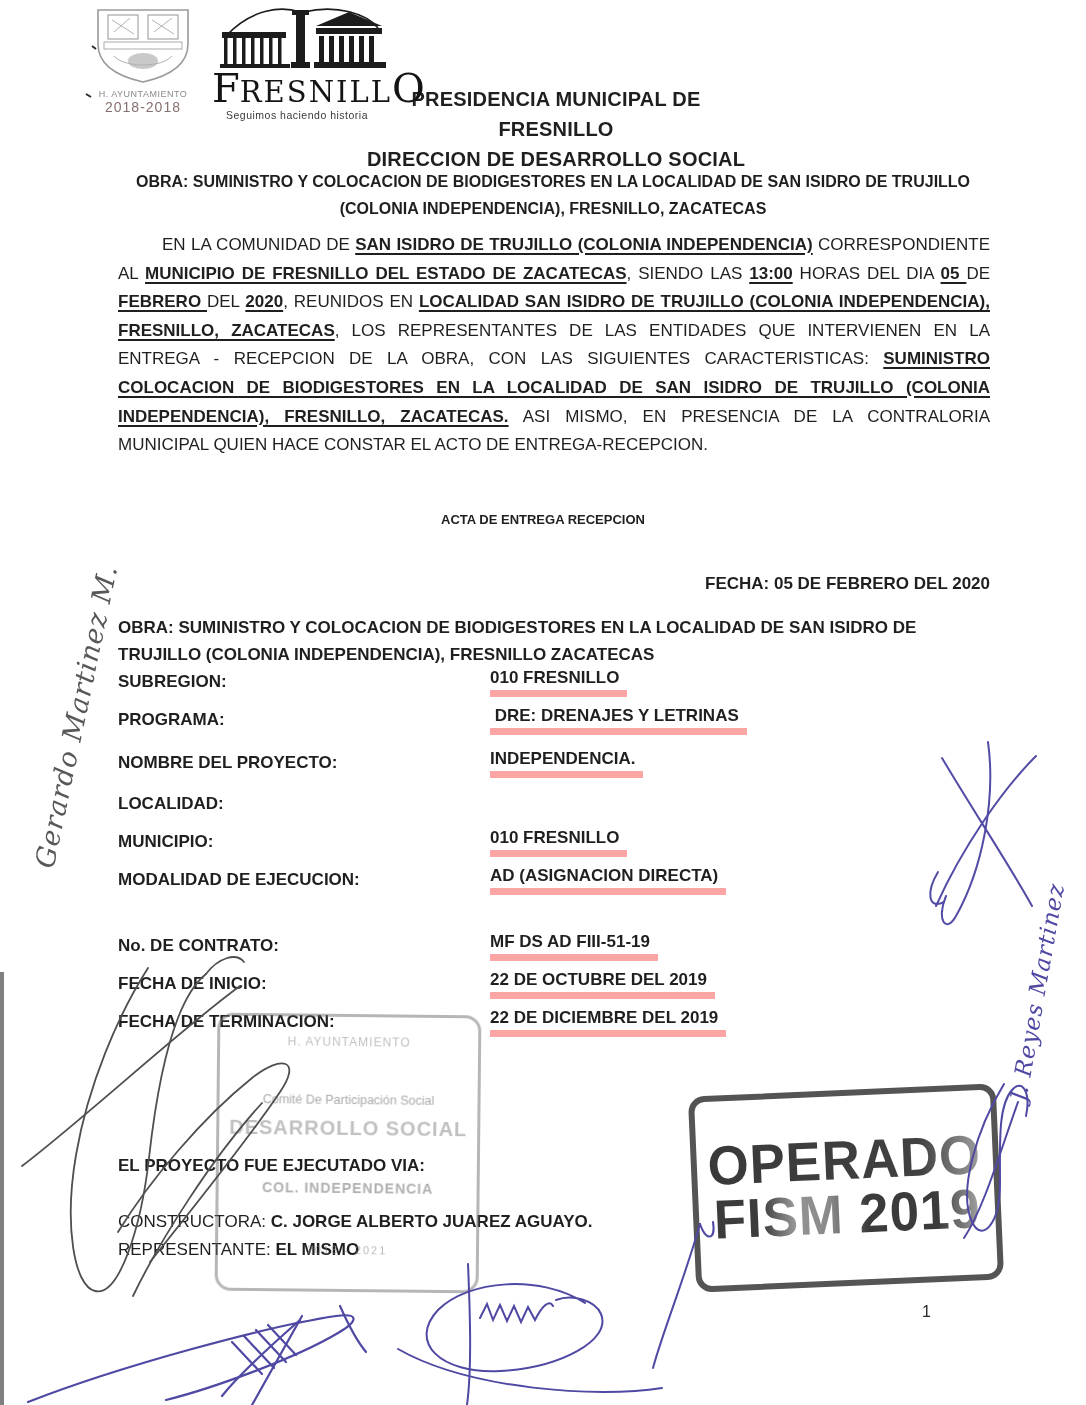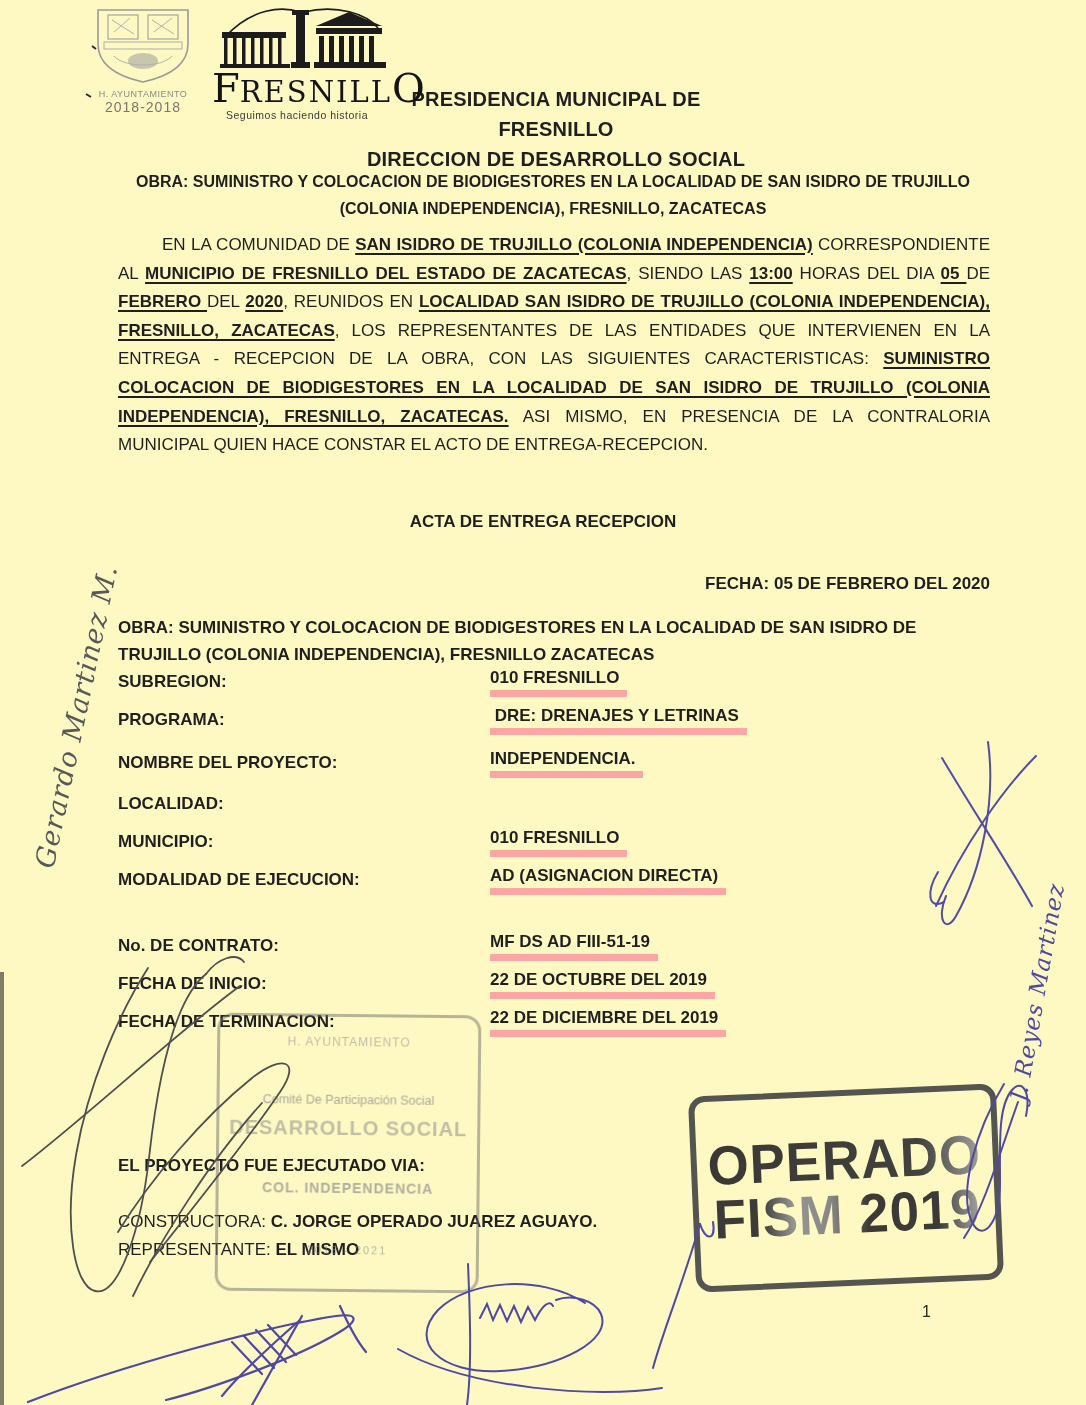--- a/index.html
+++ b/index.html
@@ -1,18 +1,18 @@
 <!DOCTYPE html>
 <html><head>
 <meta charset="utf-8">
 <style>
   html,body{margin:0;padding:0;background:#e8e8e8;}
   .page{
     position:relative;width:1086px;height:1405px;margin:0 auto;
-    background:#fef9c3;overflow:hidden;
+    background:#ffffff;overflow:hidden;
     font-family:"Liberation Sans",sans-serif;color:#1f1f1f;
   }
   .abs{position:absolute;}
 
   
   .seal{left:84px;top:6px;width:118px;height:112px;text-align:center;}
   .seal .seal-org{font-size:9px;letter-spacing:.5px;color:#8a8a8a;margin-top:1px;}
   .seal .seal-period{font-size:14px;color:#86706e;letter-spacing:1px;}
   .logo{left:212px;top:4px;width:190px;}
   .logo-word{font-family:"DejaVu Serif","Liberation Serif",serif;color:#141414;line-height:1;margin-top:-6px;white-space:nowrap;}
@@ -23,21 +23,21 @@
 
   
   .obra-heading{left:118px;top:168px;width:870px;text-align:center;font-weight:bold;font-size:16px;line-height:27px;}
 
   
   .intro{left:118px;top:231px;width:872px;font-size:17px;line-height:28.6px;text-align:justify;text-indent:44px;}
   .intro .b{font-weight:bold;}
   .intro .u{text-decoration:underline;text-decoration-thickness:2px;text-underline-offset:3px;}
 
   
-  .acta-title{left:0;top:512px;width:1086px;text-align:center;font-weight:bold;font-size:17px;}
+  .acta-title{left:0;top:512px;width:1086px;text-align:center;font-weight:bold;font-size:13px;}
   .fecha-line{left:0;top:574px;width:990px;text-align:right;font-weight:bold;font-size:17px;}
 
   
   .obra-detail{left:118px;top:614px;width:884px;font-weight:bold;font-size:17px;line-height:27px;}
 
   
   .fields{left:118px;top:664px;width:884px;}
   .field-row{display:flex;align-items:center;min-height:36px;margin-bottom:2px;}
   .field-label{width:372px;font-weight:bold;font-size:17px;flex:none;}
   .field-value{font-weight:bold;font-size:17px;}
@@ -209,21 +209,21 @@
       <div class="field-row r9">
         <div class="field-label">FECHA DE TERMINACION:</div>
         <div class="field-value">
           <div class="vline">22 DE DICIEMBRE DEL 2019</div>
         </div>
       </div>
     </div>
 
   <div class="abs via-line">EL PROYECTO FUE EJECUTADO VIA:</div>
   <div class="abs exec-lines">
-    <div><span>CONSTRUCTORA: </span><b>C. JORGE OPERADO JUAREZ AGUAYO.</b></div>
+    <div><span>CONSTRUCTORA: </span><b>C. JORGE ALBERTO JUAREZ AGUAYO.</b></div>
     <div><span>REPRESENTANTE: </span><b>EL MISMO</b></div>
   </div>
 
   <div class="abs faded-stamp">
     <div class="f0">H. AYUNTAMIENTO</div>
     <div class="f1">Comité De Participación Social</div>
     <div class="f2">DESARROLLO SOCIAL</div>
     <div class="f3">COL. INDEPENDENCIA</div>
     <div class="f4">2018 - 2021</div>
   </div>

